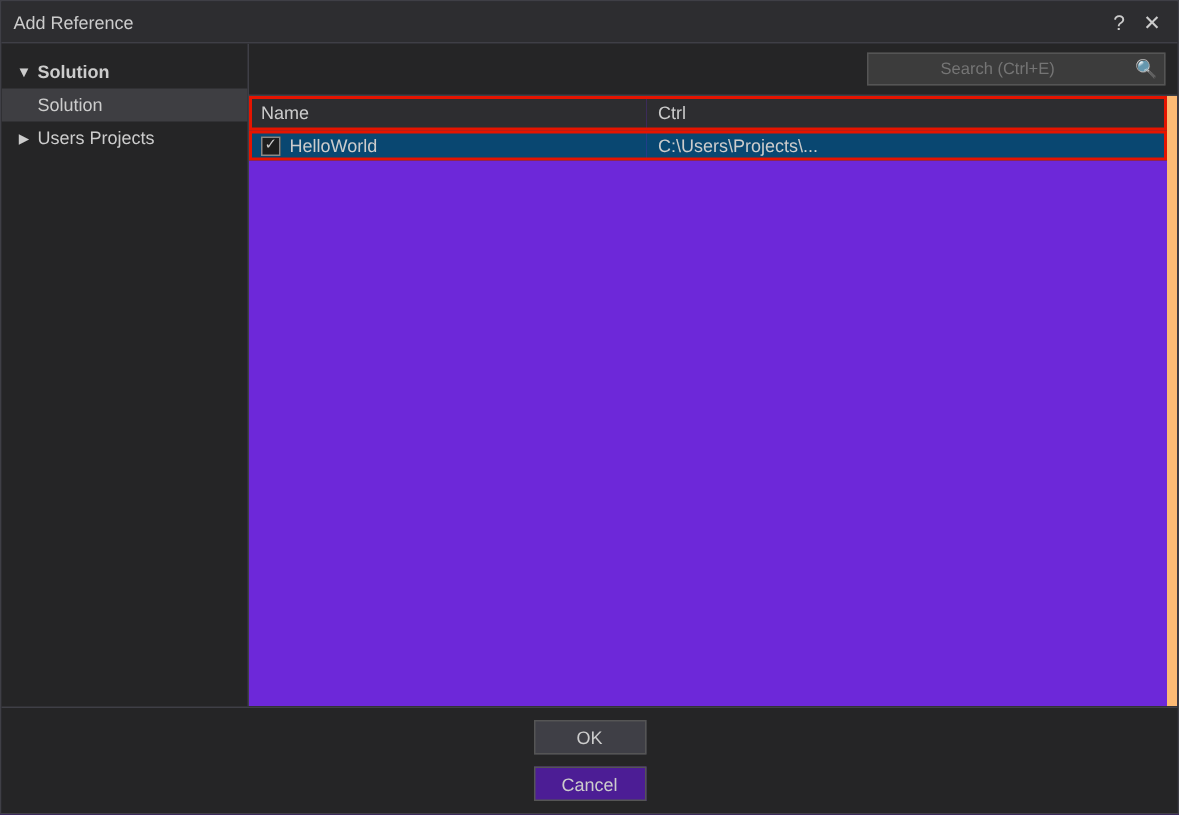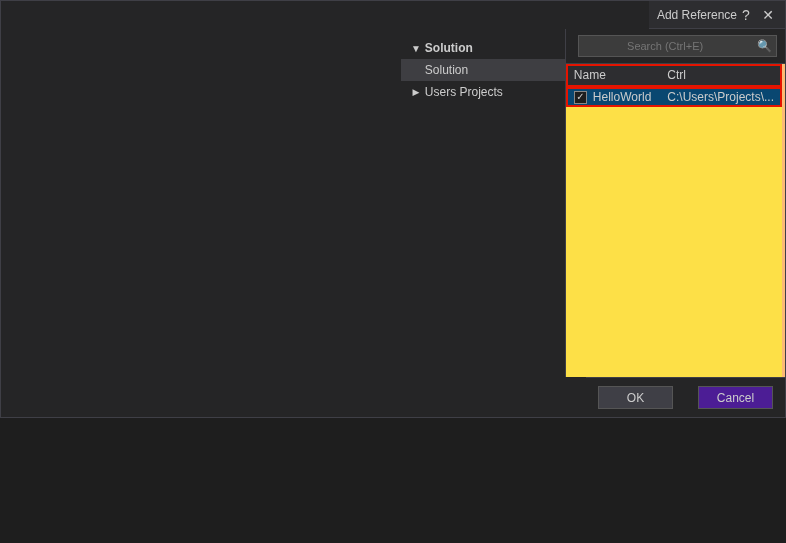--- a/index.html
+++ b/index.html
@@ -8,26 +8,25 @@
       height: 543px;
       background: #1e1e1e;
       font-family: 'Segoe UI', Arial, sans-serif;
       font-size: 12px;
       color: #cccccc;
       overflow: hidden;
     }
 
     .dialog {
       width: 786px;
-      height: 418px;
+      height: 543px;
       background: #252526;
       border: 1px solid #3f3f46;
       display: flex;
       flex-direction: column;
-      align-items: flex-end;
     }
 
     .title-bar {
       background: #2d2d30;
       height: 28px;
       display: flex;
       align-items: center;
       justify-content: space-between;
       padding: 0 8px;
       border-bottom: 1px solid #3f3f46;
@@ -167,23 +166,23 @@
 
     .main-content {
       display: flex;
       flex: 1;
       overflow: hidden;
     }
 
     
     .table-area {
       flex: 1;
-      background: #fde047;
+      background: #6d28d9;
       overflow: auto;
-      border-right: 3px solid #fdba74;
+      border-right: 7px solid #fdba74;
     }
 
     .ref-table {
       width: 100%;
       border-collapse: collapse;
     }
 
     .ref-table thead tr {
       background: #2d2d30;
     }
@@ -263,24 +262,25 @@
       font-size: 12px;
       color: #cccccc;
     }
 
     
     .dialog-footer {
       display: flex;
       justify-content: flex-end;
       align-items: center;
       padding: 8px 12px;
-      gap: 25px;
+      gap: 8px;
       background: #252526;
       border-top: 1px solid #3f3f46;
       flex-shrink: 0;
+      flex-direction: column;
     }
 
     .btn {
       height: 23px;
       min-width: 75px;
       background: #3f3f46;
       border: 1px solid #555;
       color: #cccccc;
       font-size: 12px;
       cursor: pointer;

